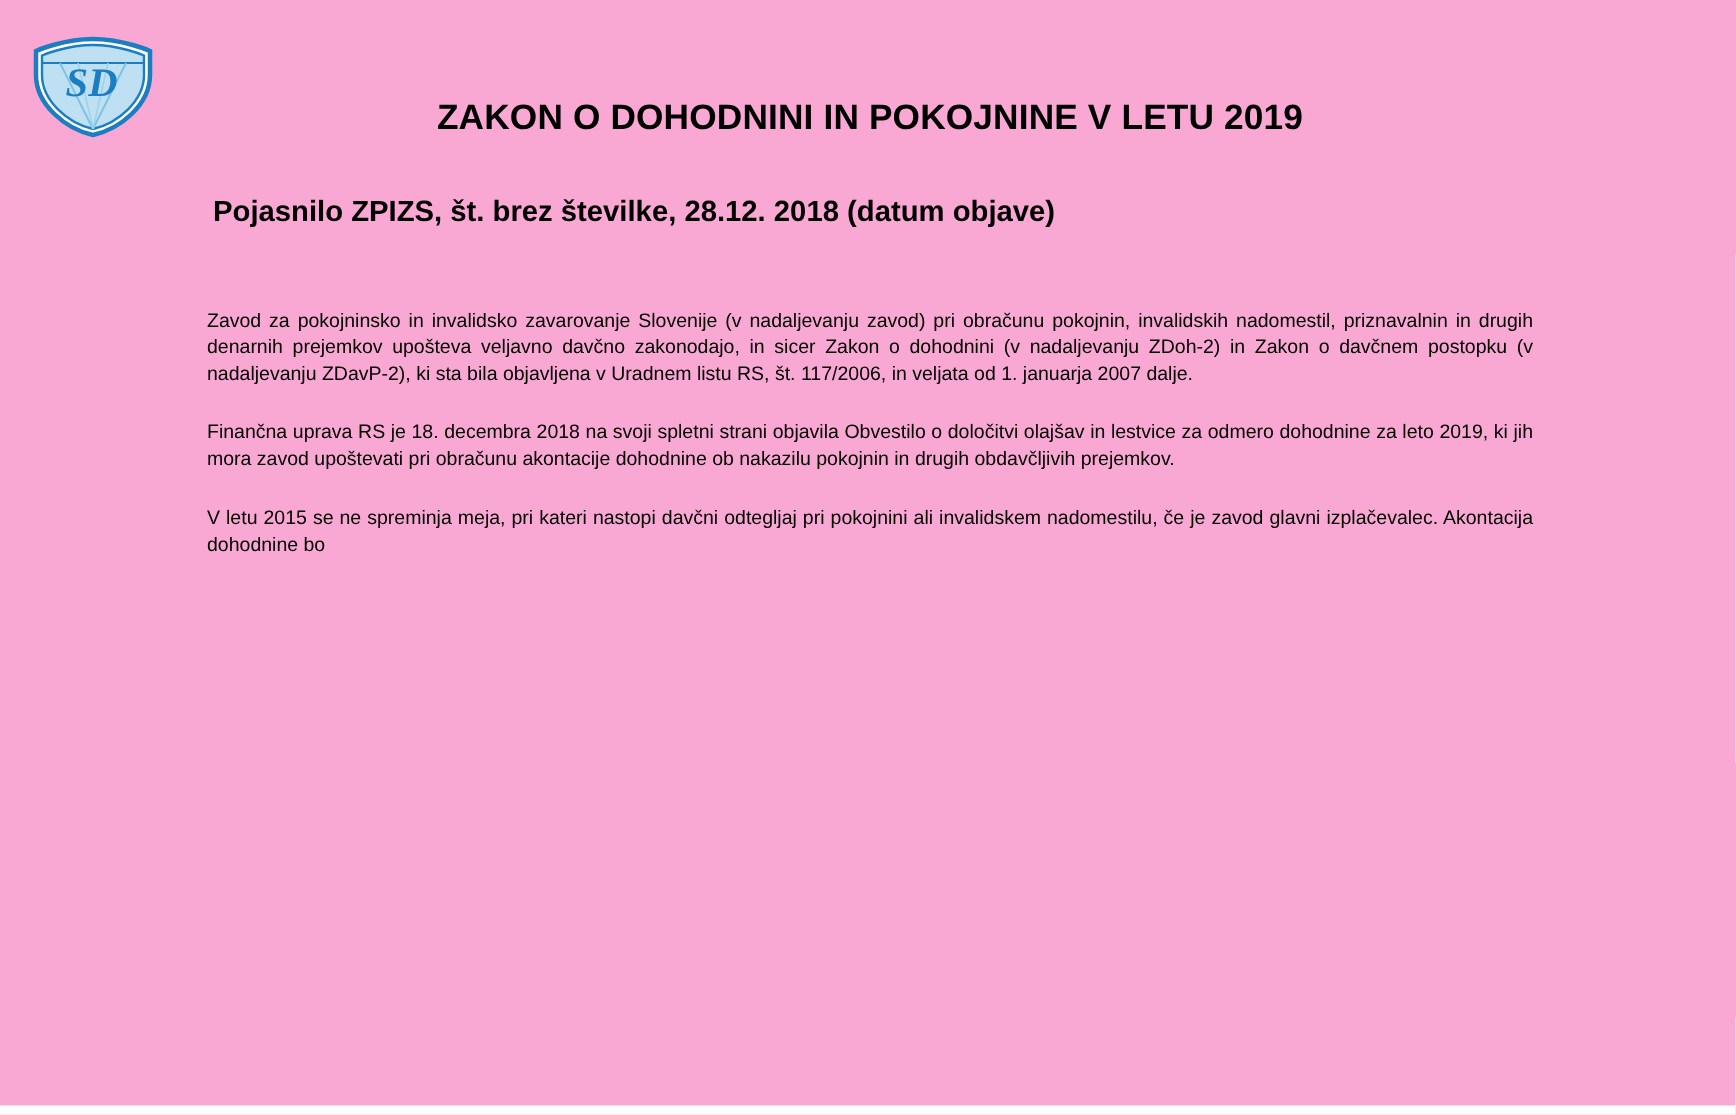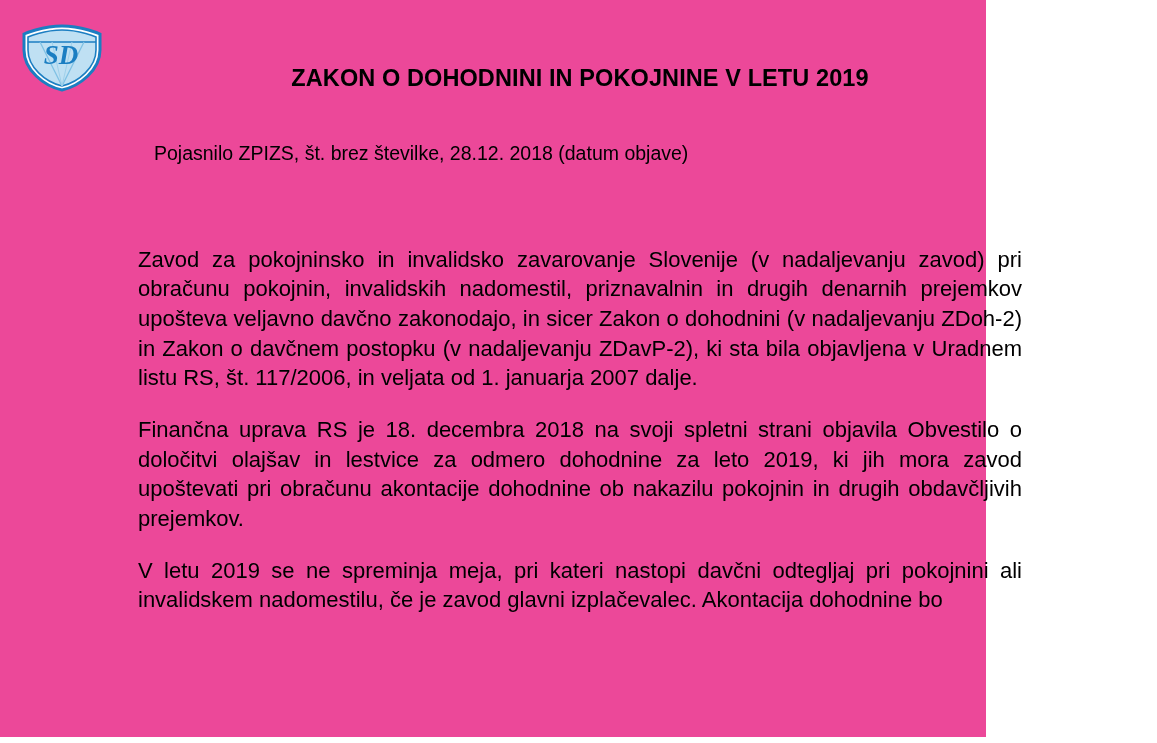--- a/index.html
+++ b/index.html
@@ -10,23 +10,23 @@
   body {
     width: 1157px;
     height: 743px;
     overflow: hidden;
     font-family: "Liberation Sans", sans-serif;
     color: #000000;
     position: relative;
   }
   .page {
     position: relative;
-    width: 986px;
+    width: 1157px;
     height: 743px;
-    background: #ec4899;
+    background: #f9a8d4;
   }
   
   .logo {
     position: absolute;
     left: 18px;
     top: 24px;
     width: 88px;
     height: 68px;
   }
   
@@ -39,33 +39,33 @@
   .doc-title {
     margin: 0;
     padding-top: 64px;
     font-size: 23.5px;
     font-weight: bold;
     text-align: center;
     letter-spacing: 0.1px;
     line-height: 1.2;
   }
   .doc-subtitle {
-    margin: 16px;
+    margin: 4px;
     padding-top: 33px;
     font-size: 19.5px;
-    font-weight: normal;
+    font-weight: bold;
     text-align: left;
     line-height: 1.25;
   }
   .body-text {
     padding-top: 47px;
   }
   .para {
-    margin: 16px 0 22px 0;
-    font-size: 22px;
+    margin: 0 0 22px 0;
+    font-size: 13px;
     line-height: 1.35;
     text-align: justify;
     text-justify: inter-word;
   }
   .para:last-child {
     margin-bottom: 0;
   }
   
   .clip-bottom {
     position: absolute;
@@ -99,20 +99,20 @@
 
   <div class="content">
 
     <h1 class="doc-title">ZAKON O DOHODNINI IN POKOJNINE V LETU 2019</h1>
 
     <h2 class="doc-subtitle">Pojasnilo ZPIZS, št. brez številke, 28.12. 2018 (datum objave)</h2>
 
     <div class="body-text">
       <p class="para">Zavod za pokojninsko in invalidsko zavarovanje Slovenije (v nadaljevanju zavod) pri obračunu pokojnin, invalidskih nadomestil, priznavalnin in drugih denarnih prejemkov upošteva veljavno davčno zakonodajo, in sicer Zakon o dohodnini (v nadaljevanju ZDoh-2) in Zakon o davčnem postopku (v nadaljevanju ZDavP-2), ki sta bila objavljena v Uradnem listu RS, št. 117/2006, in veljata od 1. januarja 2007 dalje.</p>
       <p class="para">Finančna uprava RS je 18. decembra 2018 na svoji spletni strani objavila Obvestilo o določitvi olajšav in lestvice za odmero dohodnine za leto 2019, ki jih mora zavod upoštevati pri obračunu akontacije dohodnine ob nakazilu pokojnin in drugih obdavčljivih prejemkov.</p>
-      <p class="para">V letu 2019 se ne spreminja meja, pri kateri nastopi davčni odtegljaj pri pokojnini ali invalidskem nadomestilu, če je zavod glavni izplačevalec. Akontacija dohodnine bo</p>
+      <p class="para">V letu 2015 se ne spreminja meja, pri kateri nastopi davčni odtegljaj pri pokojnini ali invalidskem nadomestilu, če je zavod glavni izplačevalec. Akontacija dohodnine bo</p>
     </div>
 
   </div>
 
   <div class="clip-bottom"></div>
 
 </div>
 
 </body></html>

